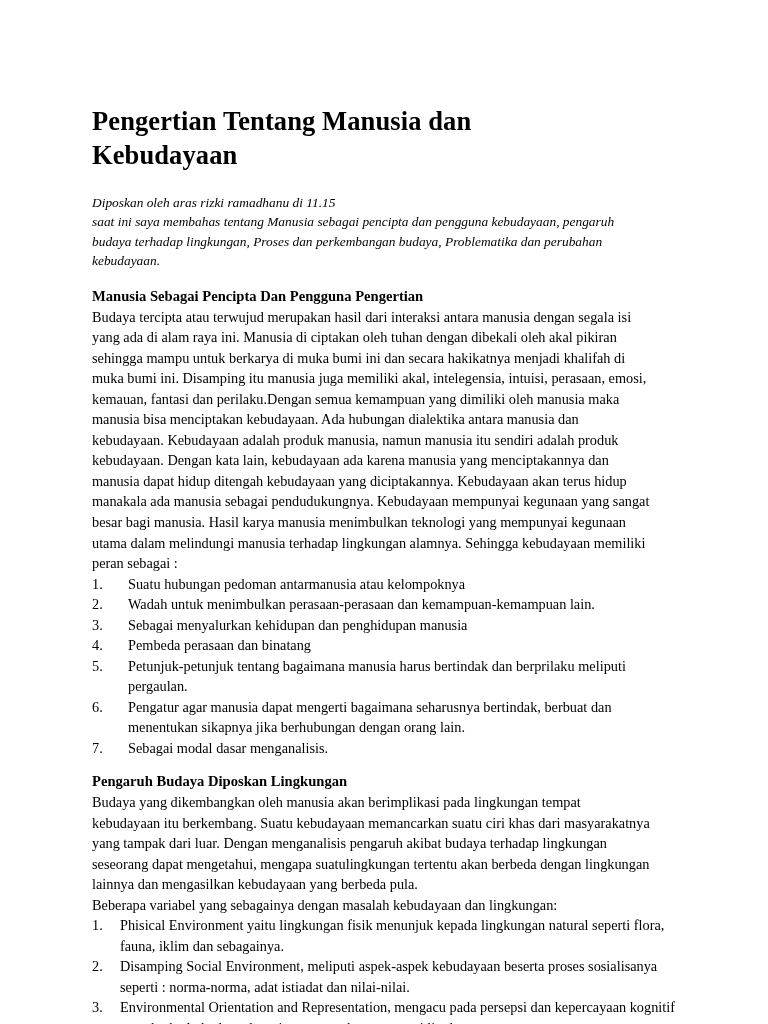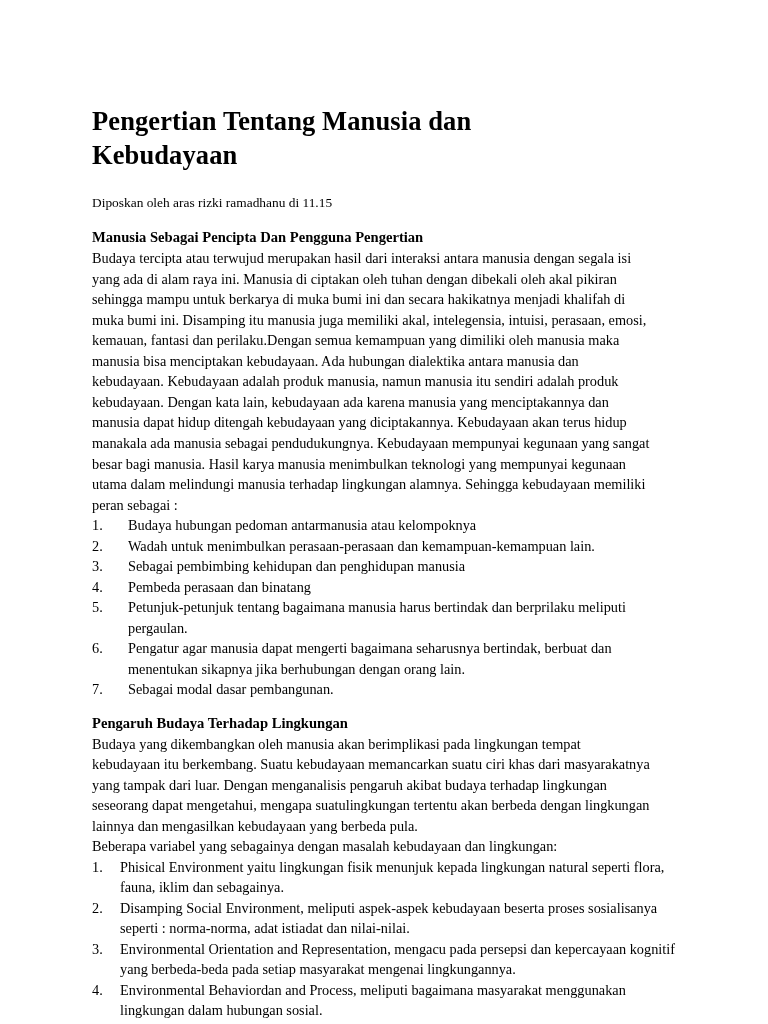--- a/index.html
+++ b/index.html
@@ -30,20 +30,21 @@
     line-height: 1.30;
     margin: 0 0 20px 0;
     letter-spacing: 0.1px;
     max-width: 470px;
   }
   .meta-block {
     font-size: 13.4px;
     line-height: 1.455;
     margin: 0 0 16px 0;
     max-width: 562px;
+    font-style: italic;
   }
   .section-head {
     font-weight: bold;
     font-size: 14.6px;
     line-height: 1.30;
     margin: 0 0 1px 0;
   }
   .body-para {
     font-size: 14.3px;
     line-height: 1.435;
@@ -78,60 +79,61 @@
 </style>
 </head>
 <body>
 
 <div class="page">
 
   <h1 class="doc-title">Pengertian Tentang Manusia dan Kebudayaan</h1>
 
   <div class="meta-block">
     <div>Diposkan oleh aras rizki ramadhanu di 11.15</div>
+    <div>saat ini saya membahas tentang Manusia sebagai pencipta dan pengguna kebudayaan, pengaruh budaya terhadap lingkungan, Proses dan perkembangan budaya, Problematika dan perubahan kebudayaan.</div>
   </div>
 
   <h2 class="section-head">Manusia Sebagai Pencipta Dan Pengguna Pengertian</h2>
 
   <p class="body-para">Budaya tercipta atau terwujud merupakan hasil dari interaksi antara manusia dengan segala isi yang ada di alam raya ini. Manusia di ciptakan oleh tuhan dengan dibekali oleh akal pikiran sehingga mampu untuk berkarya di muka bumi ini dan secara hakikatnya menjadi khalifah di muka bumi ini.  Disamping itu manusia juga memiliki akal, intelegensia, intuisi, perasaan, emosi, kemauan, fantasi dan perilaku.Dengan semua kemampuan yang dimiliki oleh manusia maka manusia bisa menciptakan kebudayaan. Ada hubungan dialektika antara manusia dan kebudayaan. Kebudayaan adalah produk manusia, namun manusia itu sendiri adalah produk kebudayaan. Dengan kata lain, kebudayaan ada karena manusia yang menciptakannya dan  manusia dapat hidup ditengah kebudayaan yang diciptakannya.  Kebudayaan akan terus hidup manakala ada manusia sebagai pendudukungnya. Kebudayaan mempunyai kegunaan yang sangat besar bagi manusia. Hasil karya manusia menimbulkan teknologi yang mempunyai kegunaan utama dalam melindungi manusia terhadap lingkungan alamnya. Sehingga kebudayaan memiliki peran sebagai :</p>
 
   <ol class="num-list list-a">
     <li>
       <span class="li-num">1.</span>
-      <span class="hang">Budaya hubungan pedoman antarmanusia atau kelompoknya</span>
+      <span class="hang">Suatu hubungan pedoman antarmanusia atau kelompoknya</span>
     </li>
     <li>
       <span class="li-num">2.</span>
       <span class="hang">Wadah untuk menimbulkan perasaan-perasaan dan kemampuan-kemampuan lain.</span>
     </li>
     <li>
       <span class="li-num">3.</span>
-      <span class="hang">Sebagai pembimbing kehidupan dan penghidupan manusia</span>
+      <span class="hang">Sebagai menyalurkan kehidupan dan penghidupan manusia</span>
     </li>
     <li>
       <span class="li-num">4.</span>
       <span class="hang">Pembeda perasaan dan binatang</span>
     </li>
     <li>
       <span class="li-num">5.</span>
       <span class="hang">Petunjuk-petunjuk tentang bagaimana manusia harus bertindak dan berprilaku meliputi pergaulan.</span>
     </li>
     <li>
       <span class="li-num">6.</span>
       <span class="hang">Pengatur agar manusia dapat mengerti bagaimana seharusnya bertindak, berbuat dan menentukan sikapnya jika berhubungan dengan orang lain.</span>
     </li>
     <li>
       <span class="li-num">7.</span>
-      <span class="hang">Sebagai modal dasar pembangunan.</span>
+      <span class="hang">Sebagai modal dasar menganalisis.</span>
     </li>
   </ol>
 
   <div class="spacer-lg"></div>
 
-  <h2 class="section-head">Pengaruh Budaya Terhadap Lingkungan</h2>
+  <h2 class="section-head">Pengaruh Budaya Diposkan Lingkungan</h2>
 
   <p class="body-para">Budaya yang dikembangkan oleh manusia akan berimplikasi pada lingkungan tempat kebudayaan itu berkembang. Suatu kebudayaan memancarkan suatu ciri khas dari masyarakatnya yang tampak dari luar. Dengan menganalisis pengaruh akibat budaya terhadap lingkungan seseorang dapat mengetahui, mengapa suatulingkungan tertentu akan berbeda dengan lingkungan lainnya dan mengasilkan kebudayaan yang berbeda pula.</p>
 
   <p class="body-para">Beberapa variabel yang sebagainya dengan masalah kebudayaan dan lingkungan:</p>
 
   <ol class="num-list list-b">
     <li>
       <span class="li-num">1.</span>
       <span class="hang">Phisical Environment yaitu lingkungan fisik menunjuk kepada lingkungan natural seperti flora, fauna, iklim dan sebagainya.</span>
     </li>

